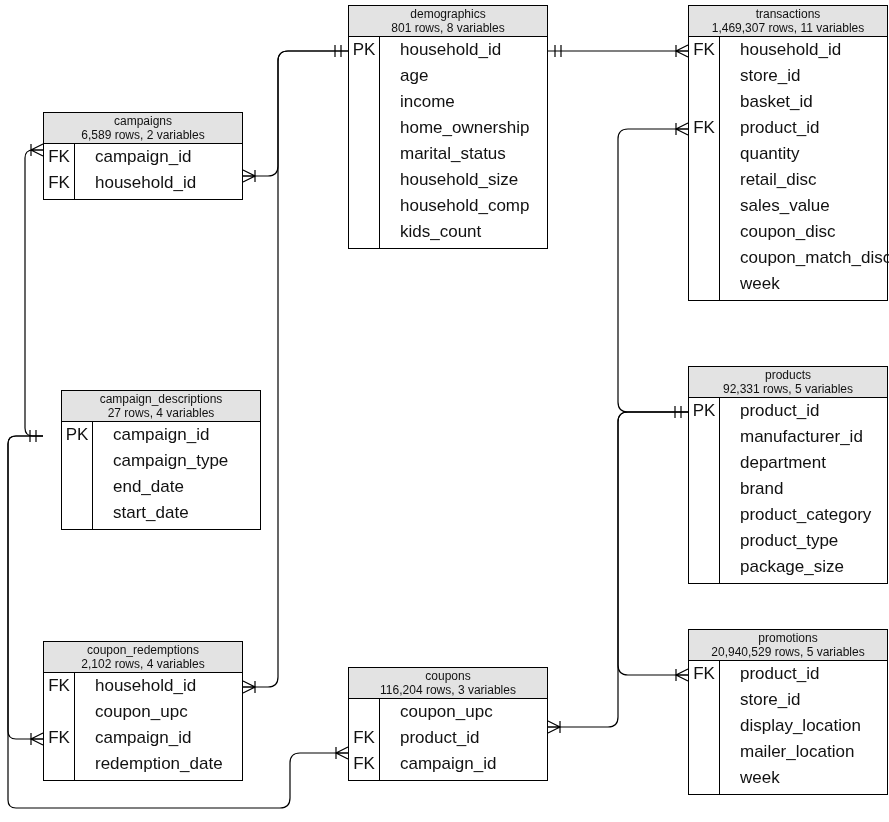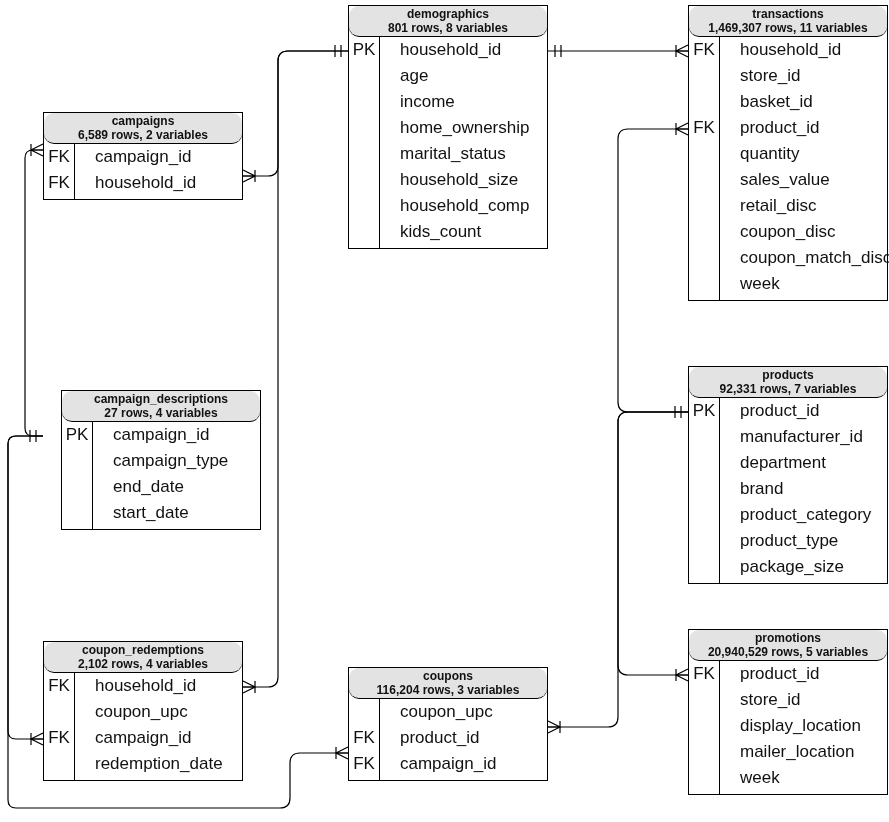--- a/index.html
+++ b/index.html
@@ -3,21 +3,21 @@
 <meta charset="utf-8">
 <style>
   html,body{margin:0;padding:0;background:#ffffff;}
   #canvas{position:relative;width:889px;height:822px;background:#ffffff;overflow:hidden;
           font-family:"Liberation Sans",sans-serif;}
   #edges{position:absolute;left:0;top:0;width:889px;height:822px;}
   .edge{stroke:#000000;stroke-width:1.2;fill:none;}
   .tbl{position:absolute;width:200px;box-sizing:border-box;background:#ffffff;
        border:1.5px solid #000000;}
   .hdr{background:#e3e3e3;border-bottom:1.5px solid #000000;text-align:center;
-       font-weight:bold;font-size:12px;line-height:14px;padding:1px 0;color:#111;border-radius:10px;}
+       font-weight:normal;font-size:12px;line-height:14px;padding:1px 0;color:#111;}
   .body{position:relative;padding-bottom:3px;}
   .keysep{position:absolute;left:30px;top:0;bottom:0;width:1px;background:#000000;}
   .row{display:flex;height:26px;line-height:26px;font-size:17px;color:#111;}
   .key{flex:0 0 30px;width:30px;text-align:center;}
   .fld{padding-left:21px;white-space:nowrap;}
   
   .pos-demographics{left:348px;top:5px;}
   .pos-transactions{left:688px;top:5px;}
   .pos-campaigns{left:43px;top:112px;}
   .pos-campaign_descriptions{left:53px;top:390px;margin-left:8px;}
@@ -149,25 +149,25 @@
           <div class="row">
             <span class="key">FK</span>
             <span class="fld">product_id</span>
           </div>
           <div class="row">
             <span class="key"></span>
             <span class="fld">quantity</span>
           </div>
           <div class="row">
             <span class="key"></span>
+            <span class="fld">retail_disc</span>
+          </div>
+          <div class="row">
+            <span class="key"></span>
             <span class="fld">sales_value</span>
-          </div>
-          <div class="row">
-            <span class="key"></span>
-            <span class="fld">retail_disc</span>
           </div>
           <div class="row">
             <span class="key"></span>
             <span class="fld">coupon_disc</span>
           </div>
           <div class="row">
             <span class="key"></span>
             <span class="fld">coupon_match_disc</span>
           </div>
           <div class="row">
@@ -219,21 +219,21 @@
           <div class="row">
             <span class="key"></span>
             <span class="fld">start_date</span>
           </div>
         </div>
     </div>
   </div>
     <div class="tbl pos-products">
     <div class="hdr">
       <div>products</div>
-      <div>92,331 rows, 7 variables</div>
+      <div>92,331 rows, 5 variables</div>
     </div>
     <div class="body">
       <div class="keysep"></div>
       <div>
           <div class="row">
             <span class="key">PK</span>
             <span class="fld">product_id</span>
           </div>
           <div class="row">
             <span class="key"></span>

